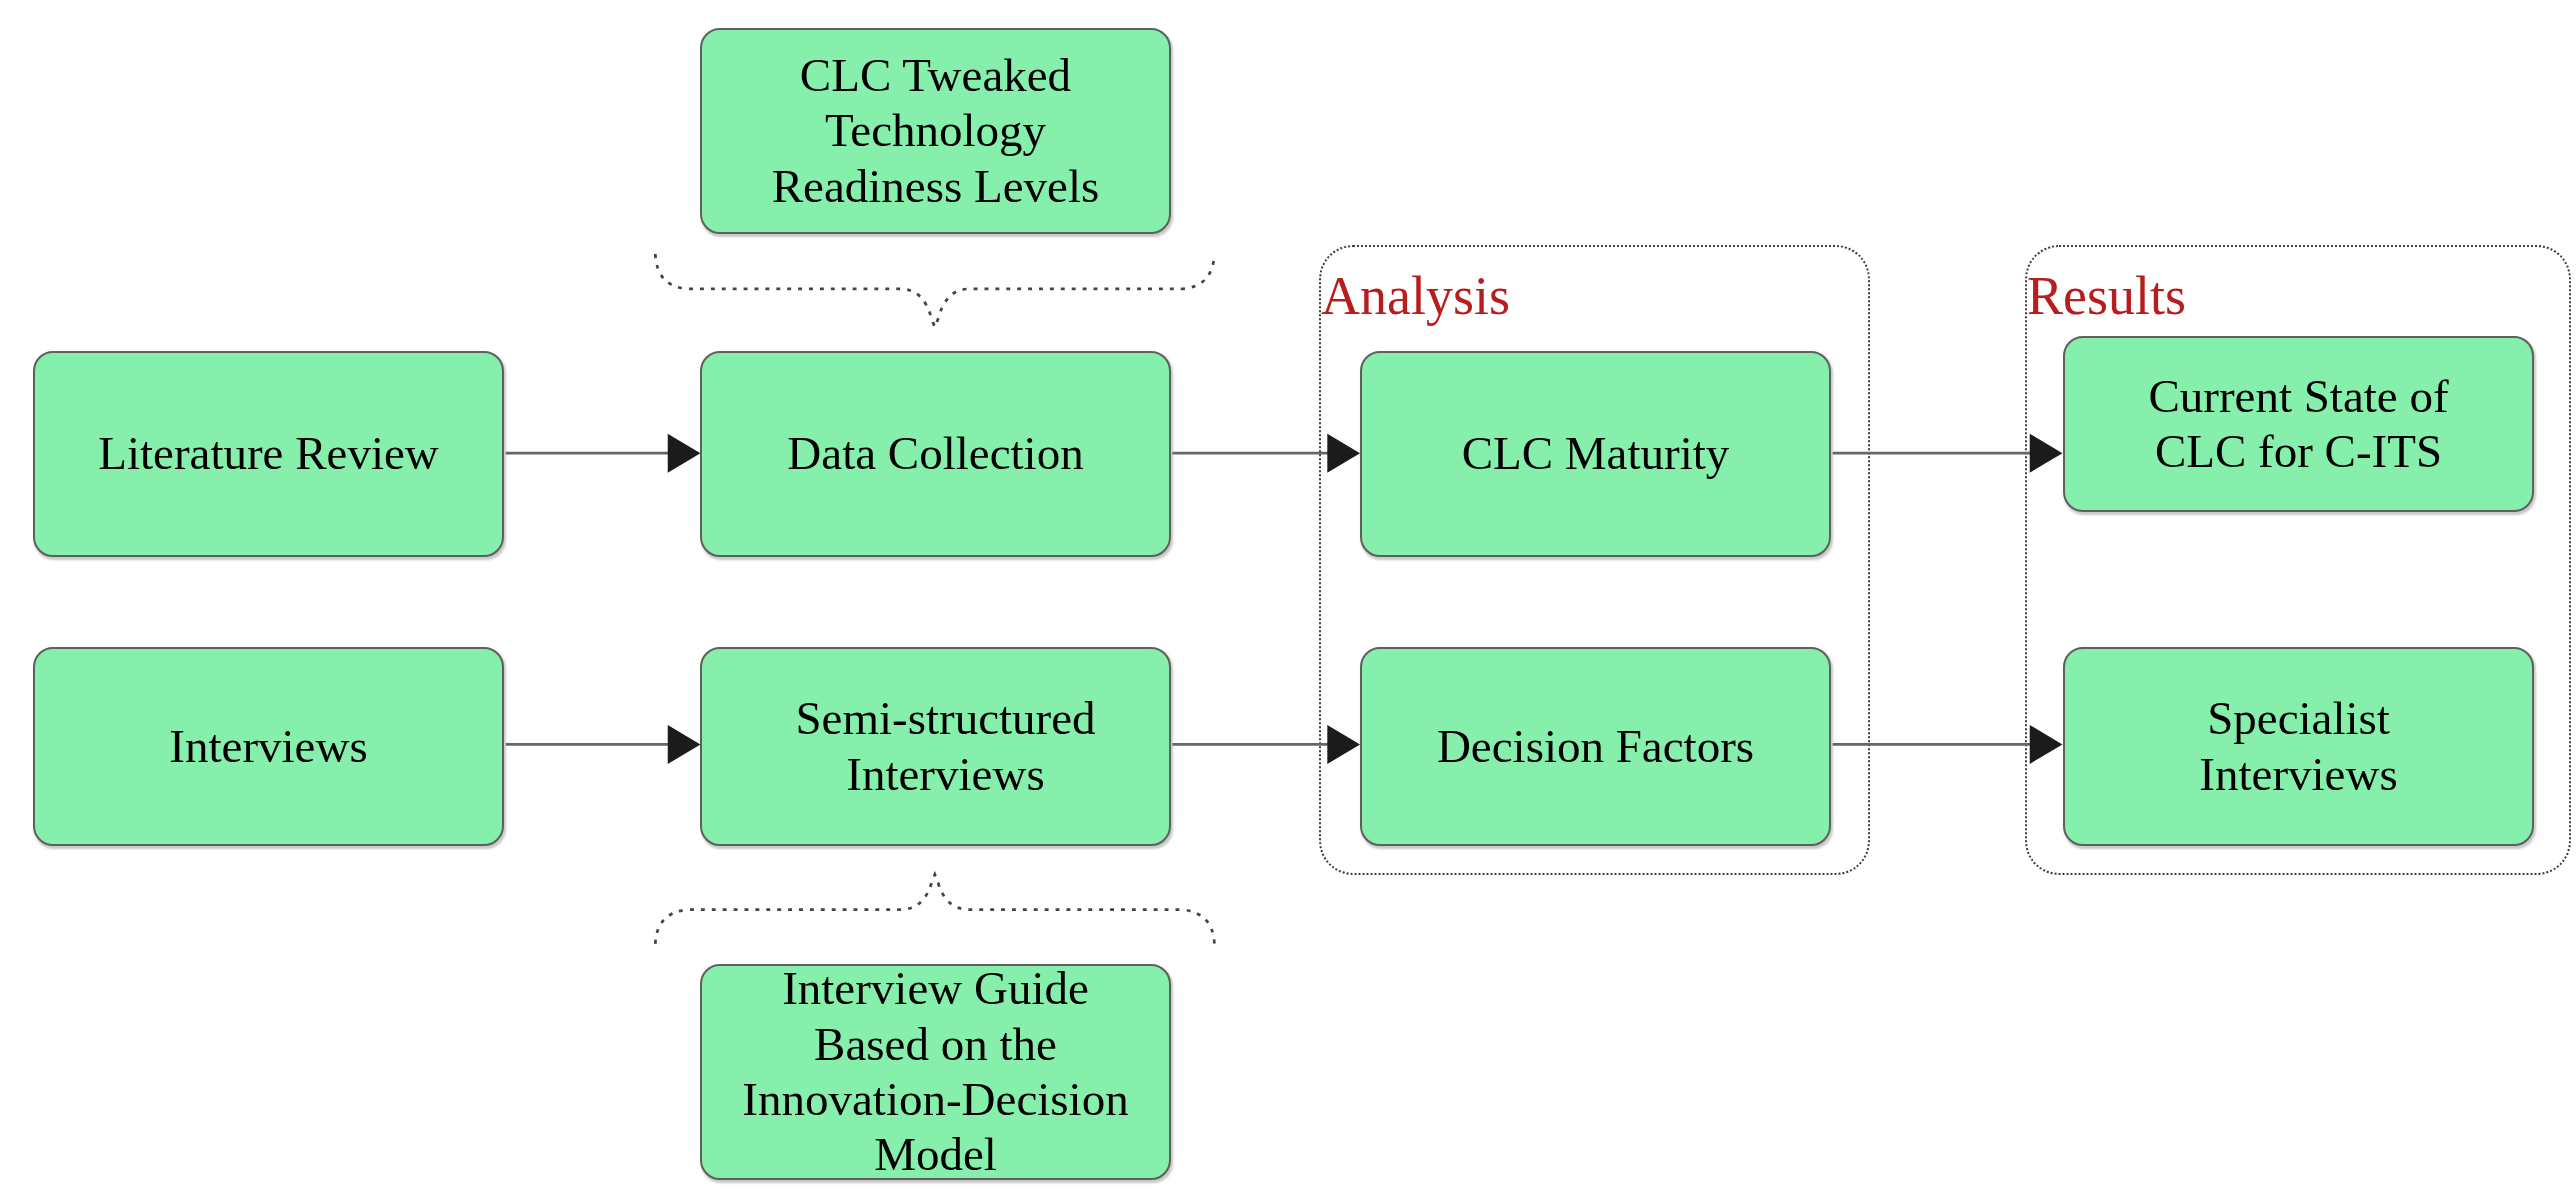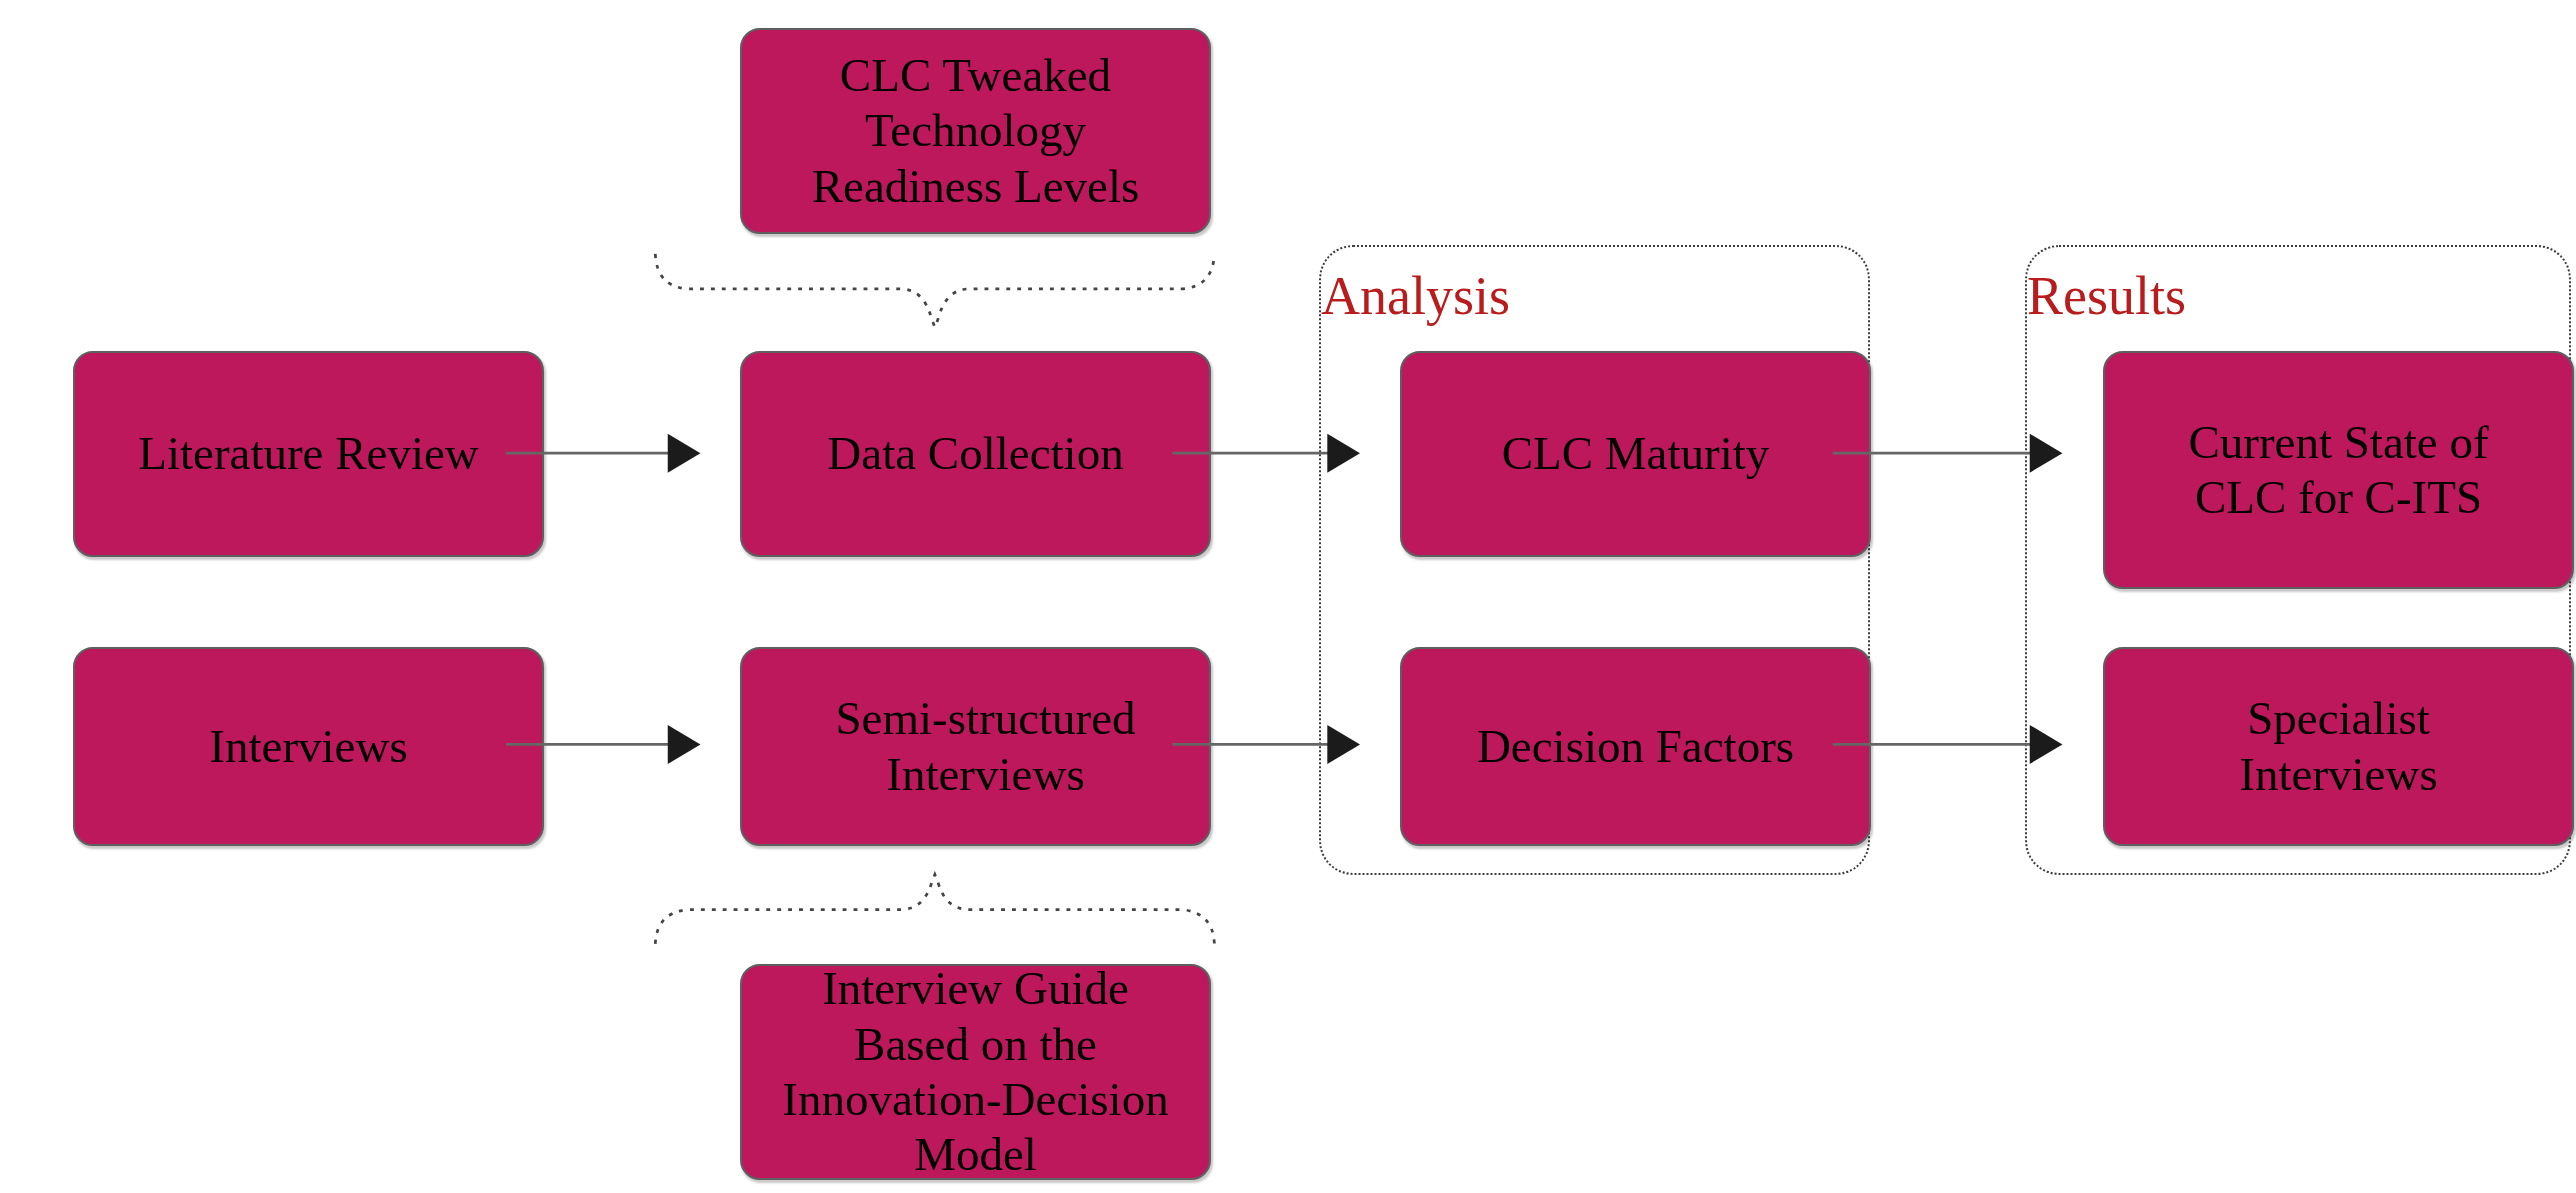--- a/index.html
+++ b/index.html
@@ -18,41 +18,40 @@
     height: 1193px;
     background: #ffffff;
     font-family: "Liberation Serif", "DejaVu Serif", serif;
     color: #000000;
   }
 
   
   .node {
     position: absolute;
     box-sizing: border-box;
-    background: #be185d;
+    background: #86efac;
     border: 2.3px solid #5f5f5f;
     border-radius: 20px;
     box-shadow: 1.6px 2.3px 2.3px rgba(0,0,0,0.22);
     display: flex;
     align-items: center;
     justify-content: center;
     text-align: center;
     font-size: 47px;
     line-height: 1.18;
     white-space: pre-line;
     color: #000000;
-    margin-left: 40px;
   }
 
   
   #n-note-top        { left: 700px;  top: 28px;   width: 471px; height: 206px; }
   #n-literature      { left: 33px;   top: 351px;  width: 471px; height: 206px; }
   #n-data-collection { left: 700px;  top: 351px;  width: 471px; height: 206px; }
   #n-clc-maturity    { left: 1360px; top: 351px;  width: 471px; height: 206px; font-family: Liberation Serif, serif; }
-  #n-current-state   { left: 2063px; top: 351px;  width: 471px; height: 238px; font-family: Liberation Serif, serif; }
+  #n-current-state   { left: 2063px; top: 336px;  width: 471px; height: 176px; font-family: Liberation Serif, serif; }
   #n-interviews      { left: 33px;   top: 647px;  width: 471px; height: 199px; }
   #n-semi-structured { left: 700px;  top: 647px;  width: 471px; height: 199px; padding-left: 20px; }
   #n-decision-factors{ left: 1360px; top: 647px;  width: 471px; height: 199px; }
   #n-specialist      { left: 2063px; top: 647px;  width: 471px; height: 199px; }
   #n-note-bottom     { left: 700px;  top: 964px; width: 471px; height: 216px; }
 
   
   .group {
     position: absolute;
     box-sizing: border-box;

